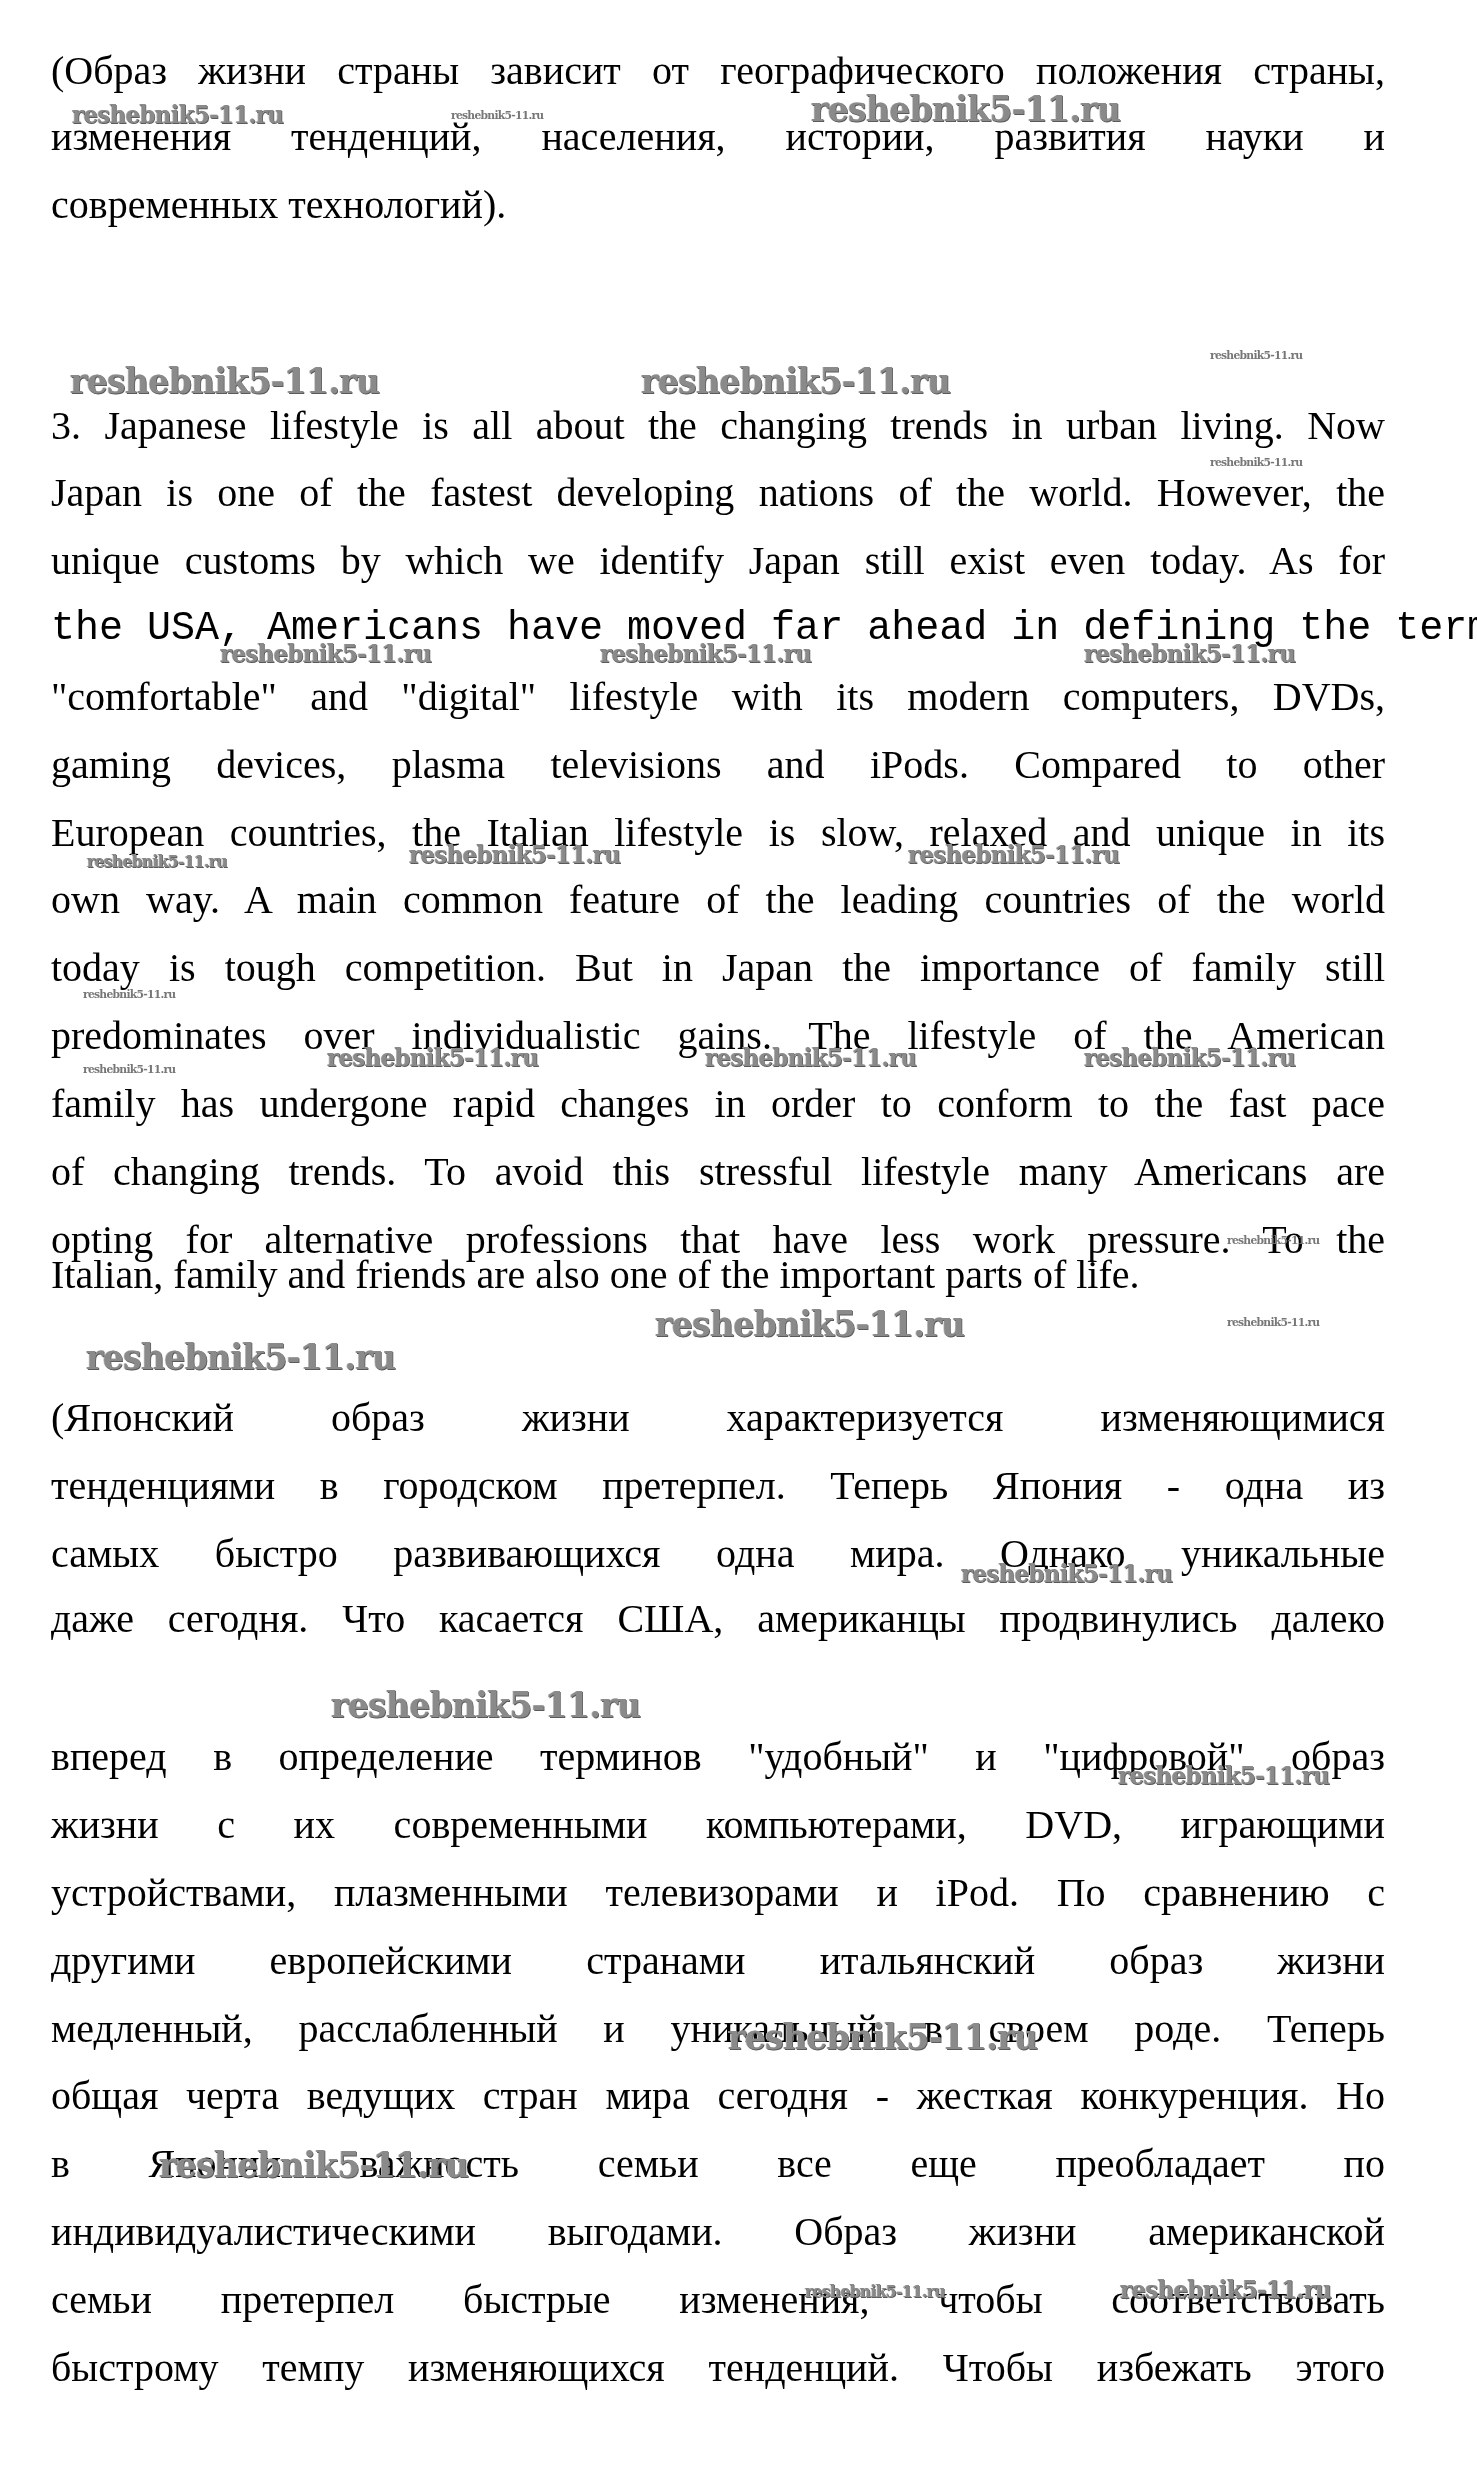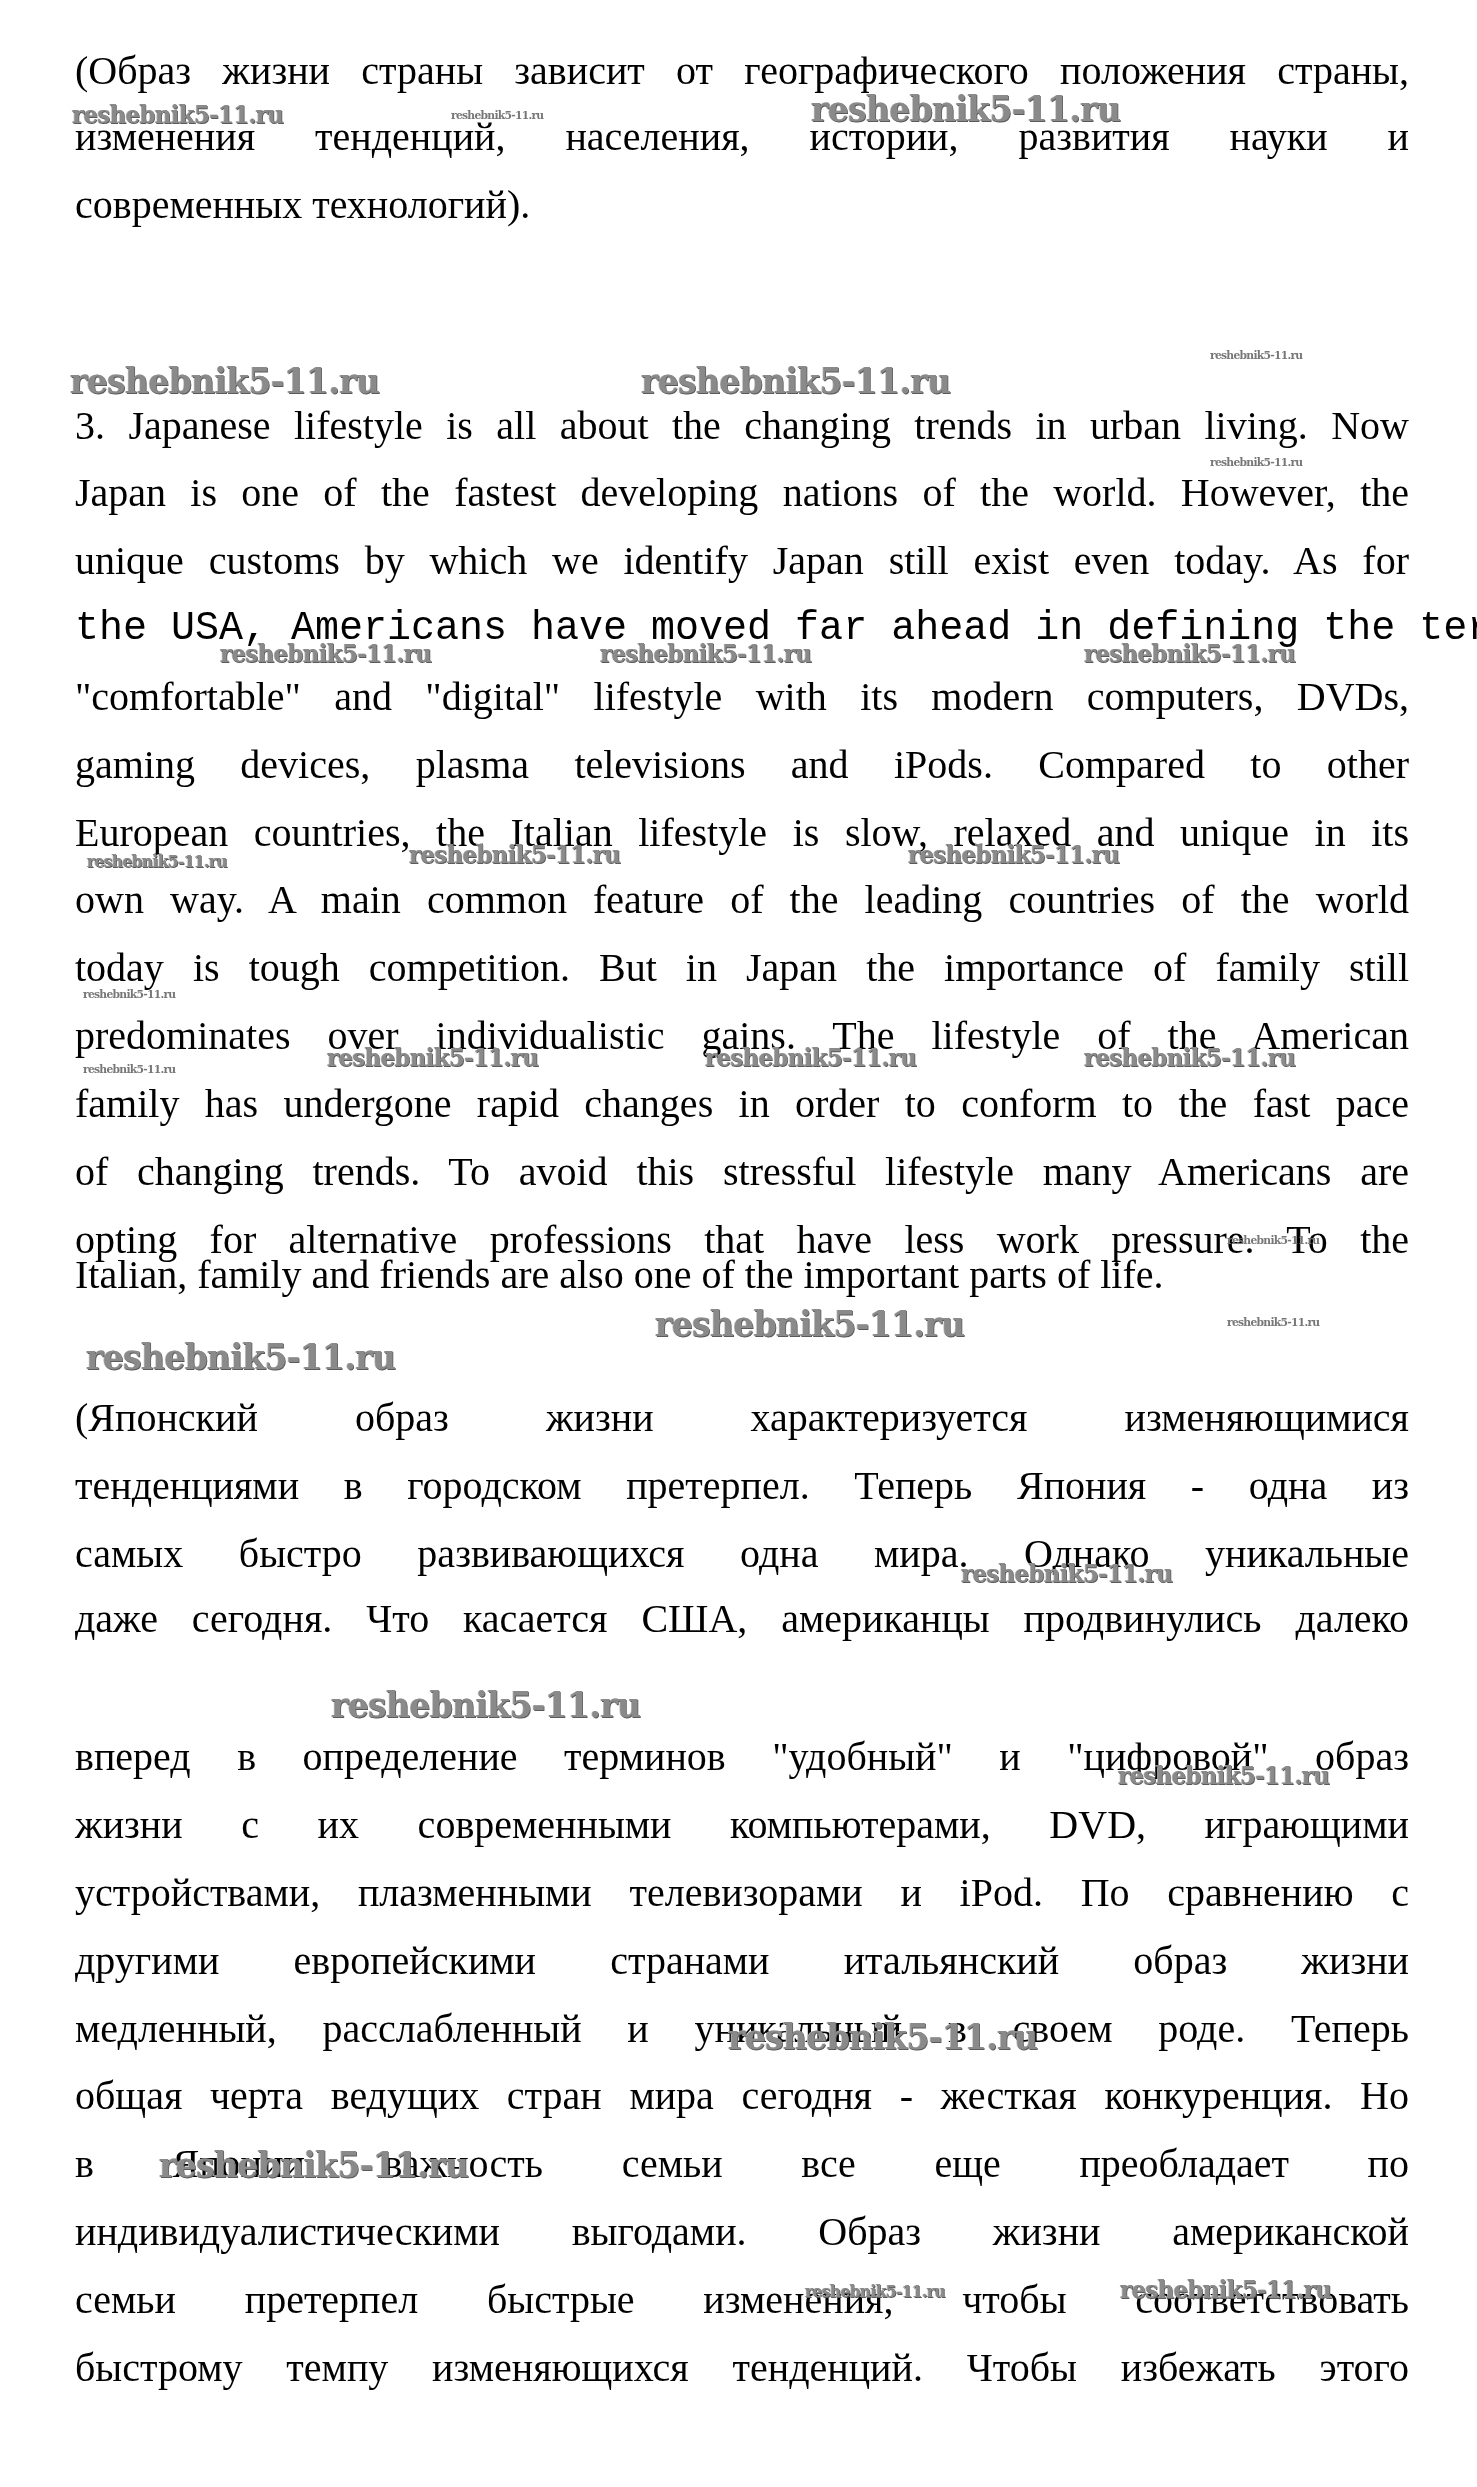--- a/index.html
+++ b/index.html
@@ -10,21 +10,20 @@
     left: 51px;
     width: 1334px;
     font-family: "Liberation Serif", "DejaVu Serif", serif;
     font-size: 40px;
     line-height: 47px;
     color: #000000;
     white-space: nowrap;
     text-align: justify;
     text-align-last: justify;
     letter-spacing: 0px;
-    margin-left: 24px;
   }
   .line.last { text-align-last: left; }
   .wm {
     position: absolute;
     font-family: "DejaVu Serif", "Liberation Serif", serif;
     font-weight: bold;
     color: #8a8a8a;
     white-space: nowrap;
     letter-spacing: -0.8px;
     text-shadow: 0.8px 0.8px 0 #5a5a5a, -0.8px 0 0 #bdbdbd;

